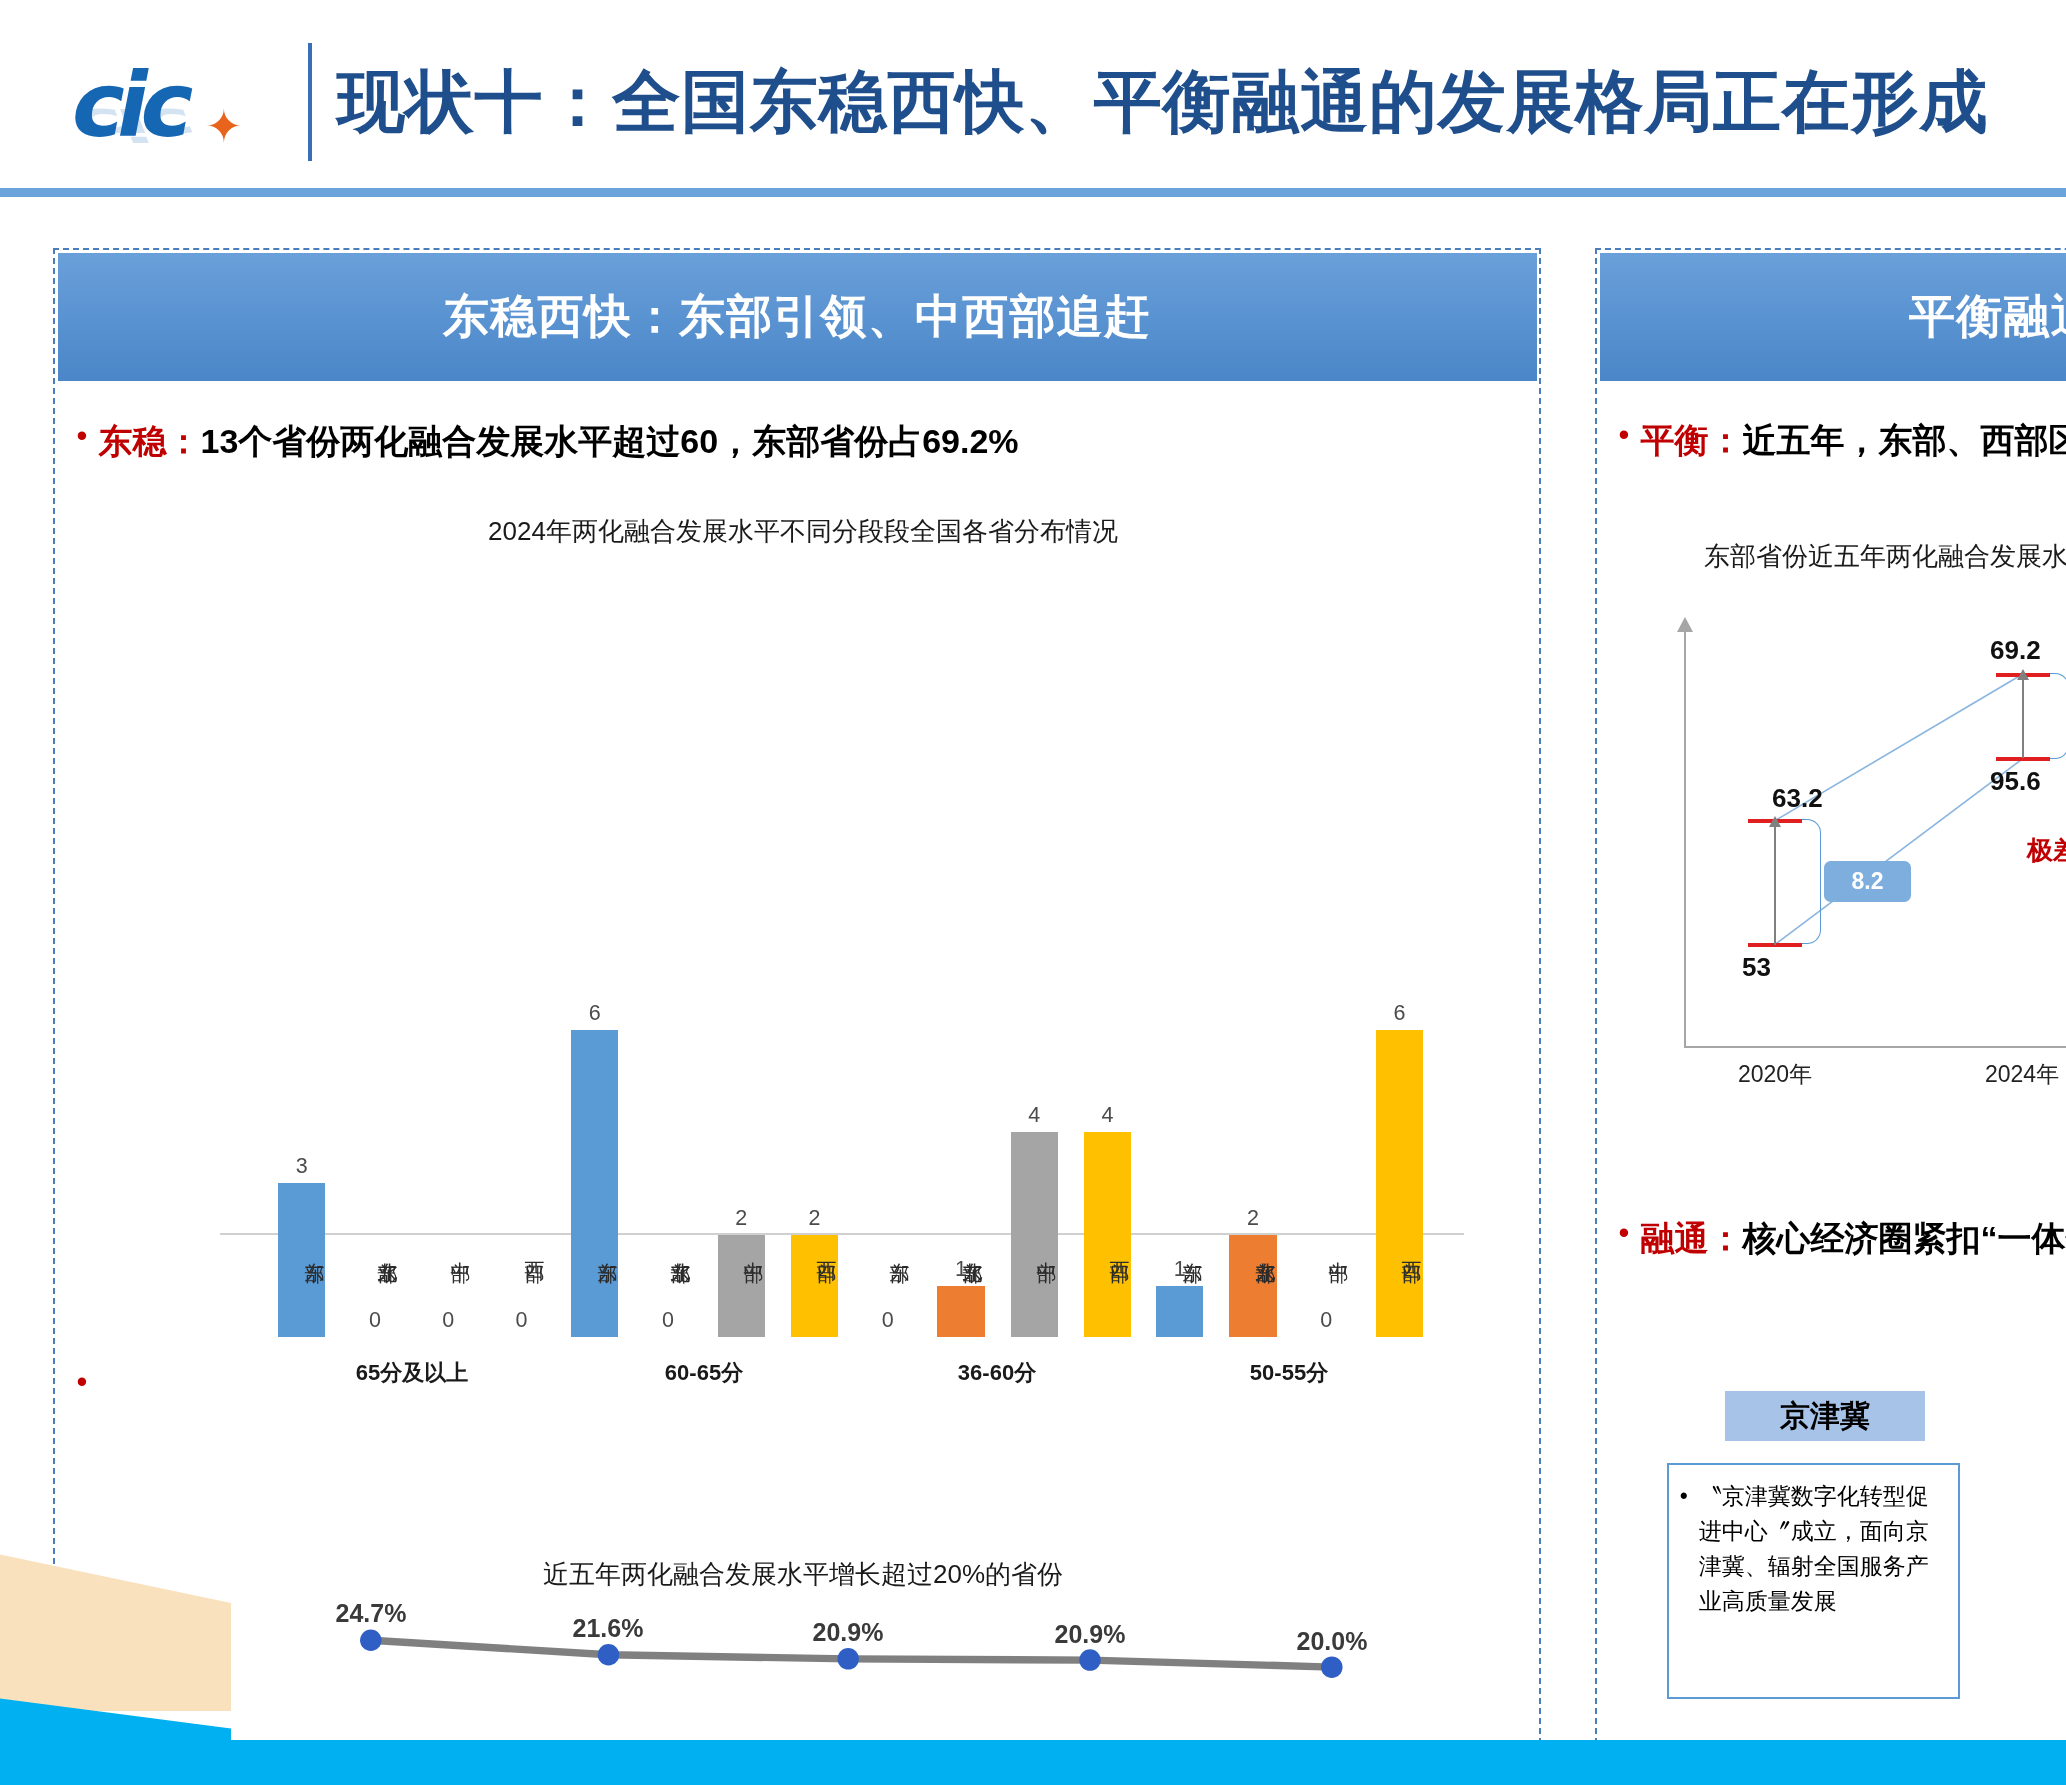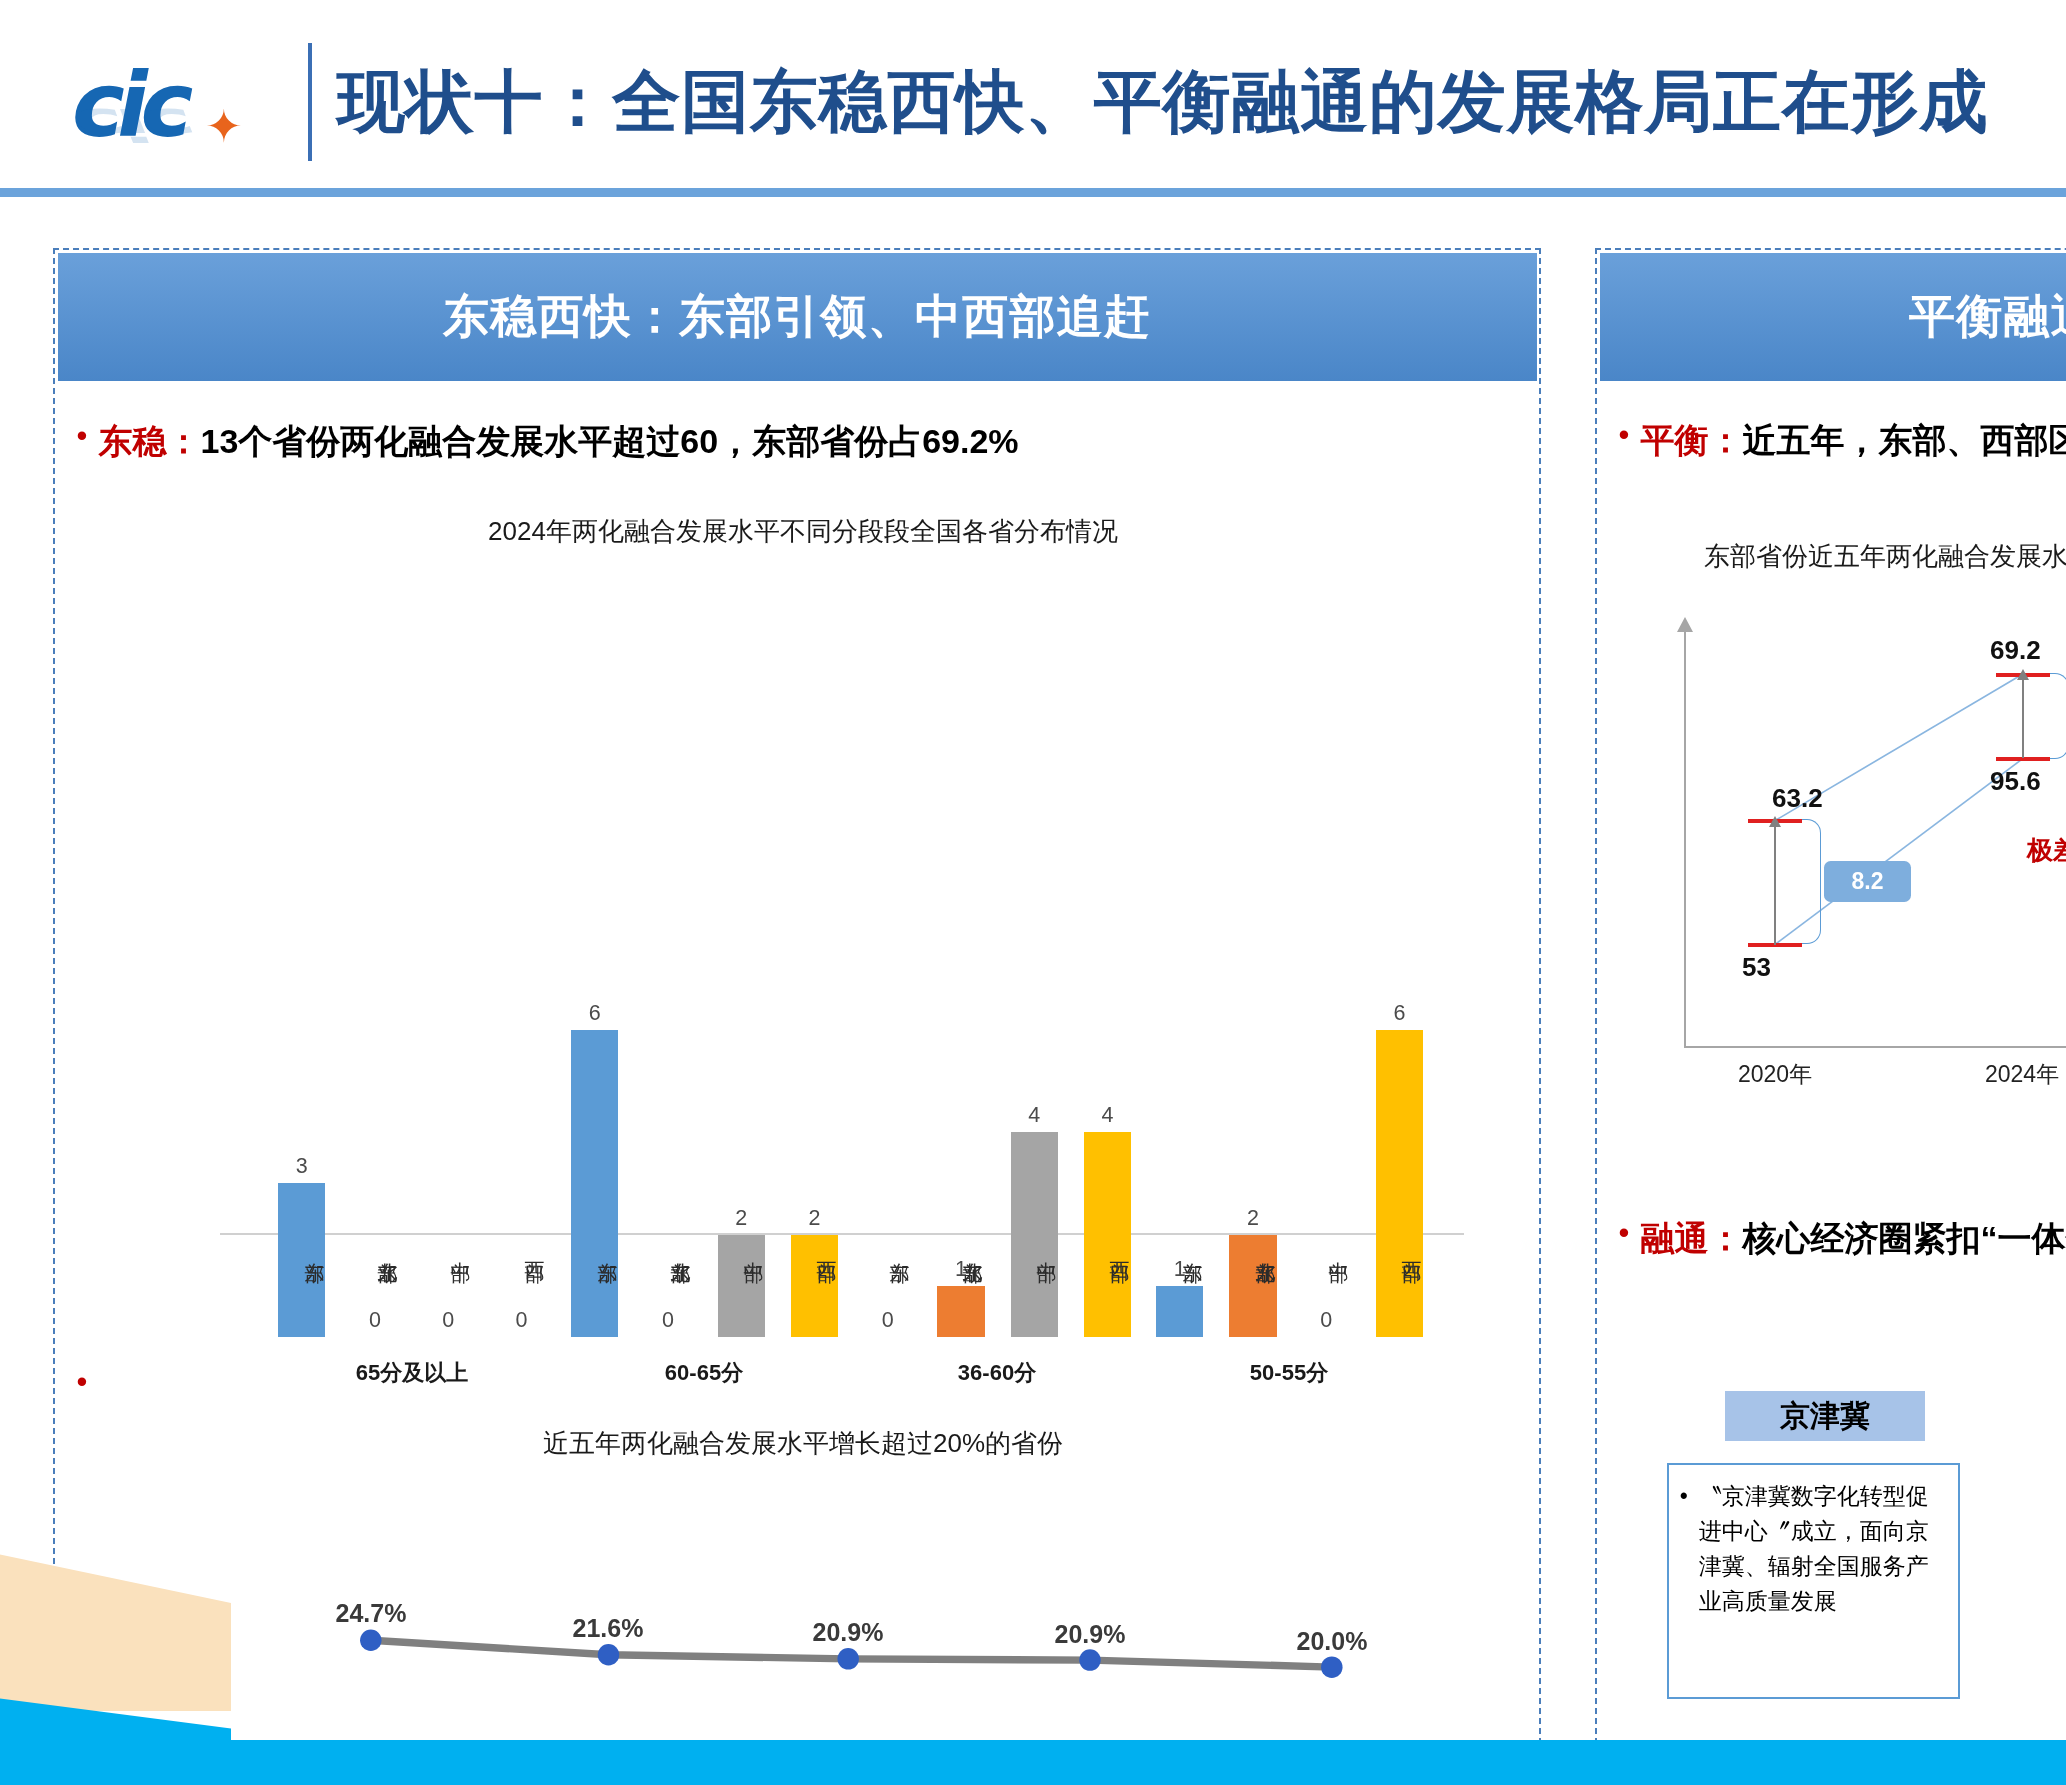--- a/index.html
+++ b/index.html
@@ -280,21 +280,21 @@
     <div class="grplab" style="left:97px">65分及以上</div>
     <div class="grplab" style="left:389px">60-65分</div>
     <div class="grplab" style="left:682px">36-60分</div>
     <div class="grplab" style="left:974px">50-55分</div>
   </div>
 
   <div class="bullet-row" style="left:21.5px; top:1112px; width:1430px;">
     <span class="bullet-dot">•</span>
   </div>
 
-  <div class="chart-title" style="left:124px; top:1176px; width:1248px;">近五年两化融合发展水平增长超过20%的省份</div>
+  <div class="chart-title" style="left:124px; top:1307px; width:1248px;">近五年两化融合发展水平增长超过20%的省份</div>
 
   <div id="chart2">
 
     <svg class="line-layer" viewBox="0 0 3150 300" preserveAspectRatio="none">
       <polyline points="435,95 1010,130 1590,140 2175,143 2760,160" fill="none" stroke="#808080" stroke-width="18"></polyline>
       <circle cx="435" cy="95" r="26" fill="#2f5fc4"></circle>
       <circle cx="1010" cy="130" r="26" fill="#2f5fc4"></circle>
       <circle cx="1590" cy="140" r="26" fill="#2f5fc4"></circle>
       <circle cx="2175" cy="143" r="26" fill="#2f5fc4"></circle>
       <circle cx="2760" cy="160" r="26" fill="#2f5fc4"></circle>

